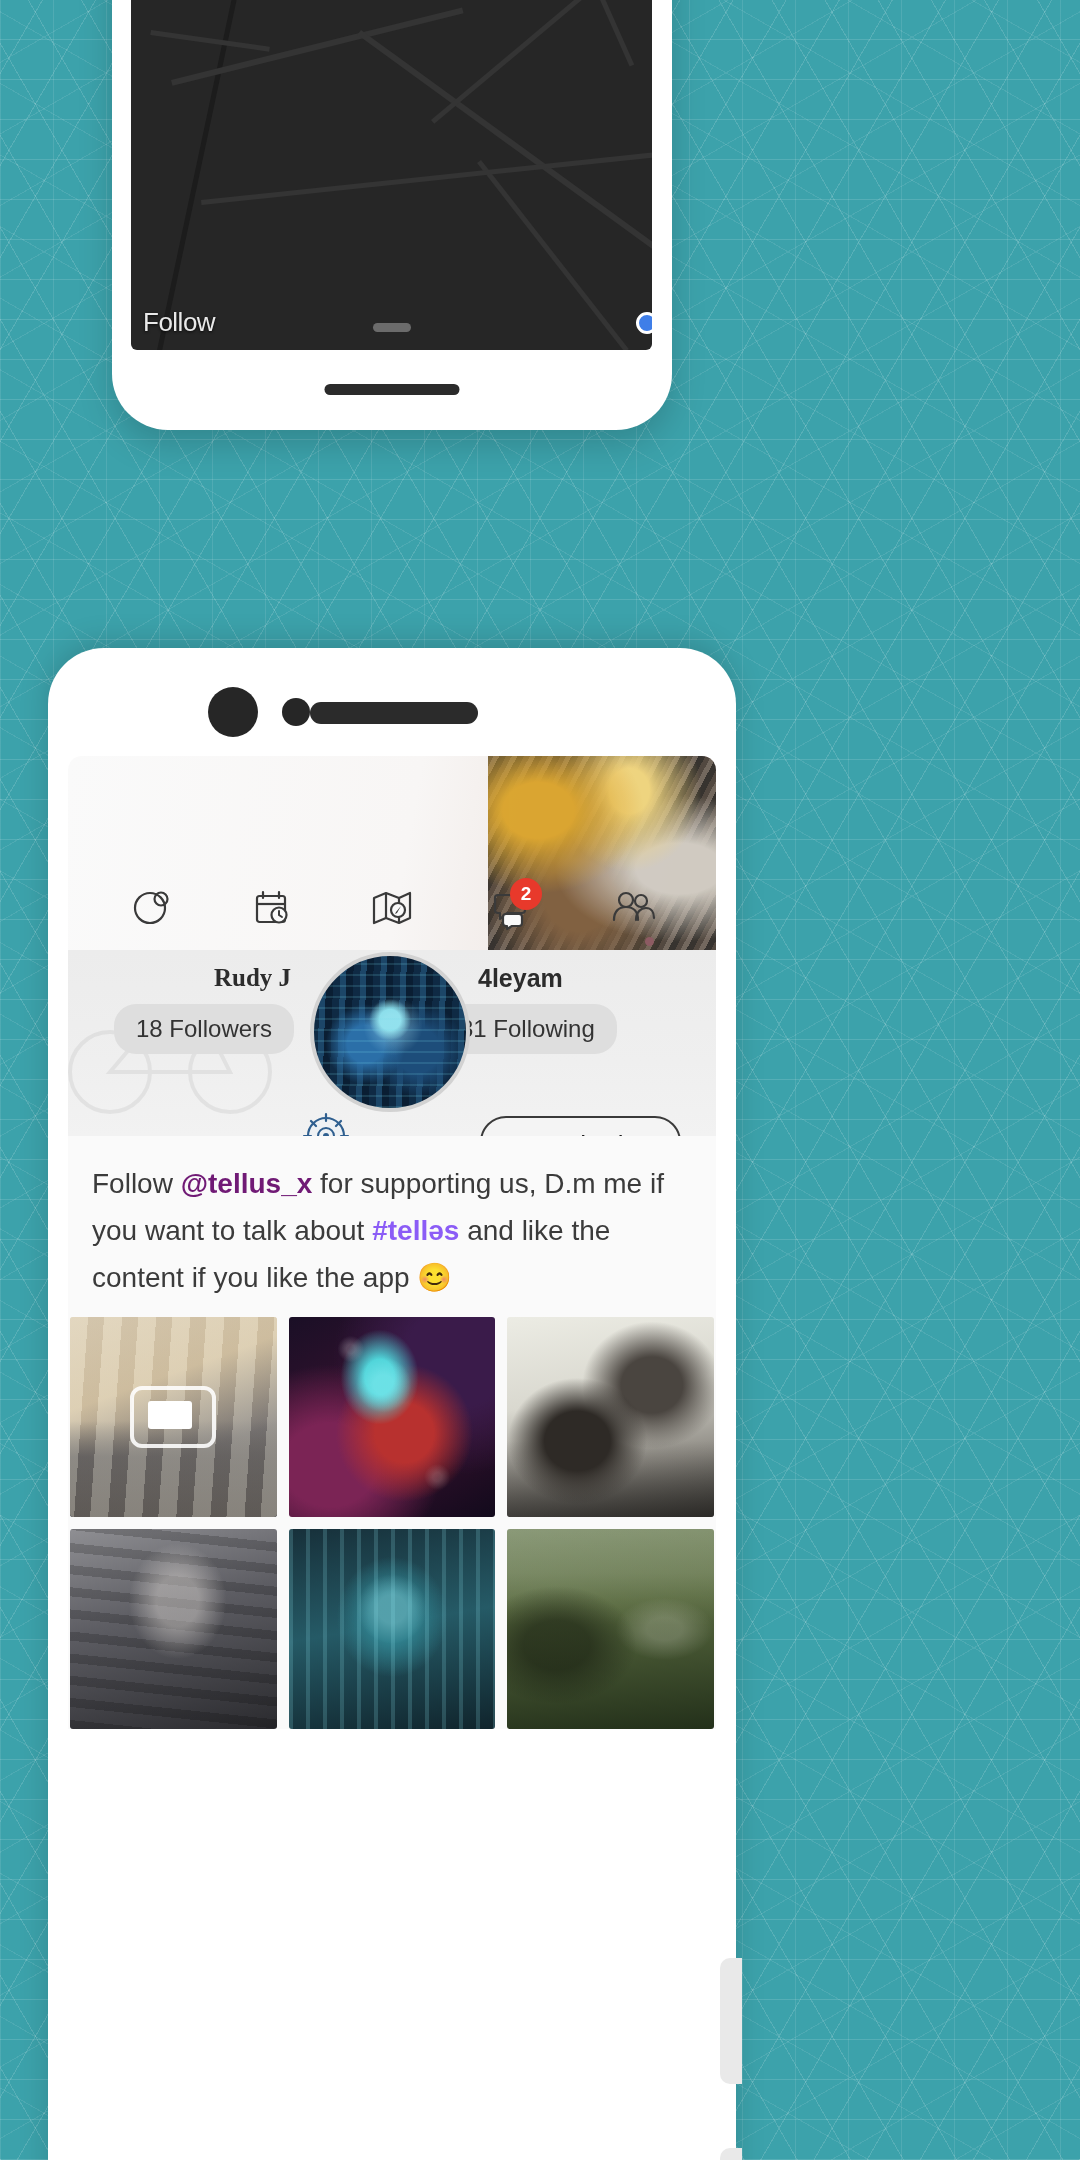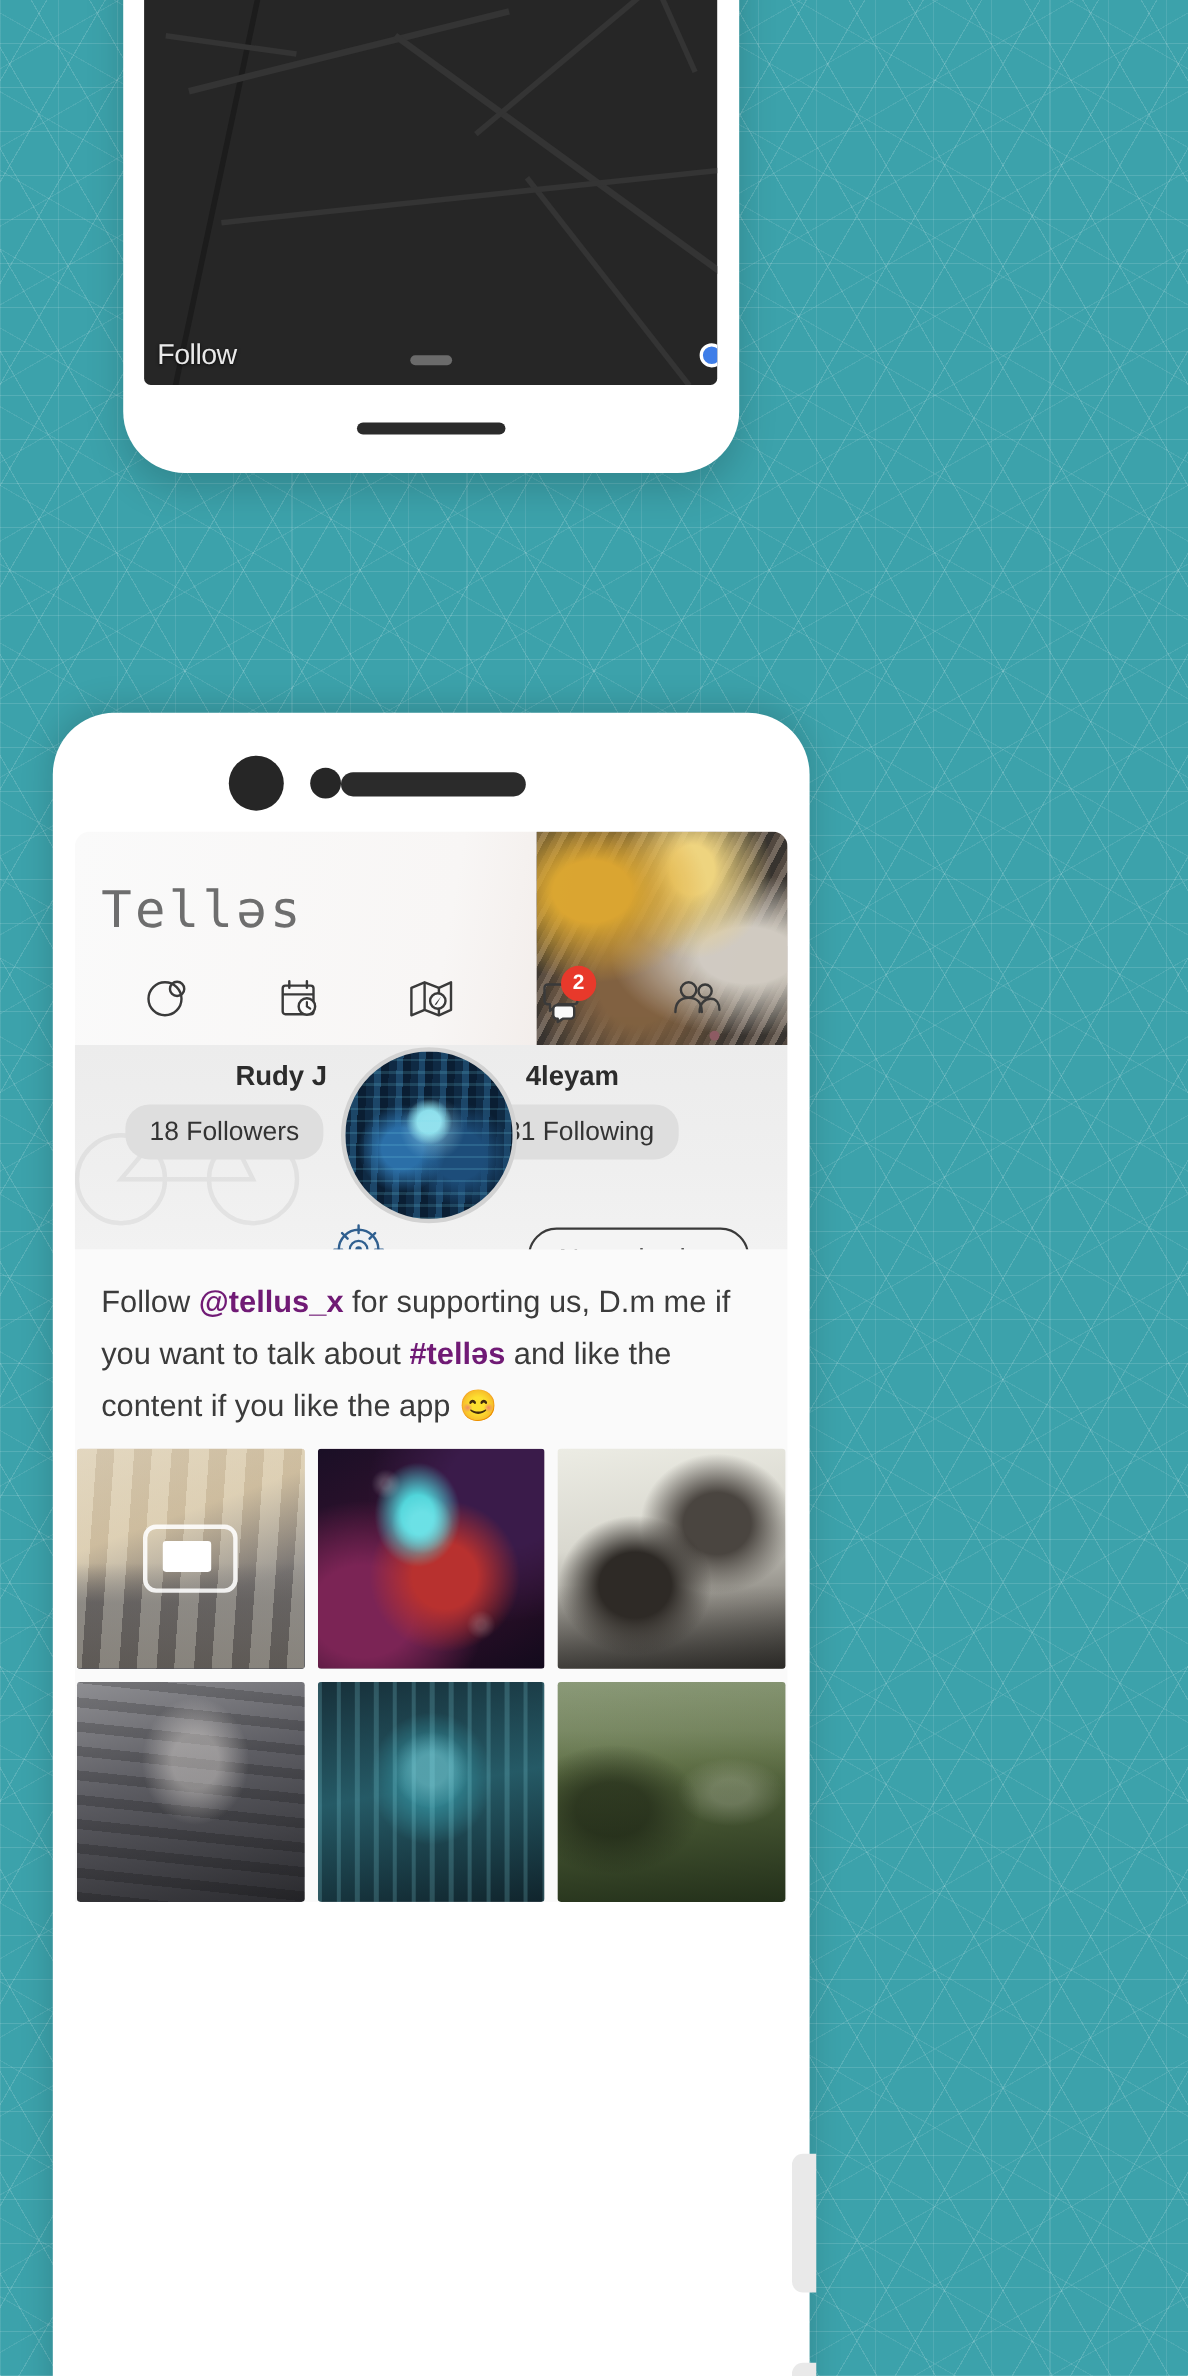--- a/index.html
+++ b/index.html
@@ -108,21 +108,21 @@
 
   
   #profile-strip {
     position:relative; height:186px;
     background:linear-gradient(180deg,#ececec 0%,#efefef 60%,#f2f2f2 100%);
     overflow:hidden;
   }
   #bike-ghost {
     position:absolute; left:-14px; top:18px; width:250px; height:160px; opacity:.16;
   }
-  #name-left { position:absolute; left:146px; top:14px; font-size:25px; font-weight:bold; color:#2c2c2c; }
+  #name-left { position:absolute; left:146px; top:14px; font-size:25px; font-weight:bold; color:#2c2c2c;font-family:Liberation Serif, serif; }
   #name-right { position:absolute; left:410px; top:14px; font-size:25px; font-weight:bold; color:#2c2c2c; }
   .stat-pill {
     position:absolute; top:54px; background:#dedede; border-radius:22px;
     padding:11px 22px; font-size:24px; color:#333; white-space:nowrap;
   }
   #followers-pill { left:46px; }
   #following-pill { left:370px; }
   #avatar {
     position:absolute; left:242px; top:2px; width:160px; height:160px; border-radius:50%;
     border:4px solid #d2d2d2; box-sizing:border-box; overflow:hidden;
@@ -145,21 +145,21 @@
     border:2px solid #3a3a3a; border-radius:26px; padding:12px 26px;
     font-size:26px; color:#1d1d1d; white-space:nowrap;
   }
 
   
   #feed { position:relative; background:#fafafa; }
   #post-text {
     padding:24px 24px 16px 24px; font-size:28px; line-height:47px; color:#3b3b3b;
   }
   #post-text .mention { color:#701a75; font-weight:bold; }
-  #post-text .tag { color:#701a75; font-weight:bold; }
+  #post-text .tag { color:#8b5cf6; font-weight:bold; }
 
   #photo-grid { display:grid; grid-template-columns:repeat(3,1fr); gap:12px; padding:0 2px; }
   .tile { position:relative; width:100%; height:200px; overflow:hidden; border-radius:3px; }
   .tile .ovl { position:absolute; inset:0; }
   #tile-0 { background:linear-gradient(160deg,#d8cbb6 0%,#cdbb9d 34%,#3b3f52 66%,#161a2a 100%); }
   #tile-0 .ovl {
     background:
       repeating-linear-gradient(94deg, rgba(235,225,200,.55) 0 18px, rgba(205,190,160,.42) 18px 34px),
       linear-gradient(180deg, transparent 52%, #1b2033 70%, #0e1120 100%);
   }
@@ -251,21 +251,20 @@
   <div id="notch-row">
     <div id="cam-big"></div>
     <div id="cam-small"></div>
     <div id="speaker"></div>
   </div>
 
   <div id="app">
 
     <div id="app-header">
       <div id="header-art"></div>
-      <div id="app-title">Telləs</div>
 
       <div id="nav-row">
 
         <div class="nav-item">
           <svg viewBox="0 0 48 48">
             <circle cx="22" cy="24" r="15" fill="none" stroke="#3a3a3a" stroke-width="2.2"></circle>
             <circle cx="33" cy="15" r="6.5" fill="none" stroke="#3a3a3a" stroke-width="2.2"></circle>
           </svg>
         </div>
 

